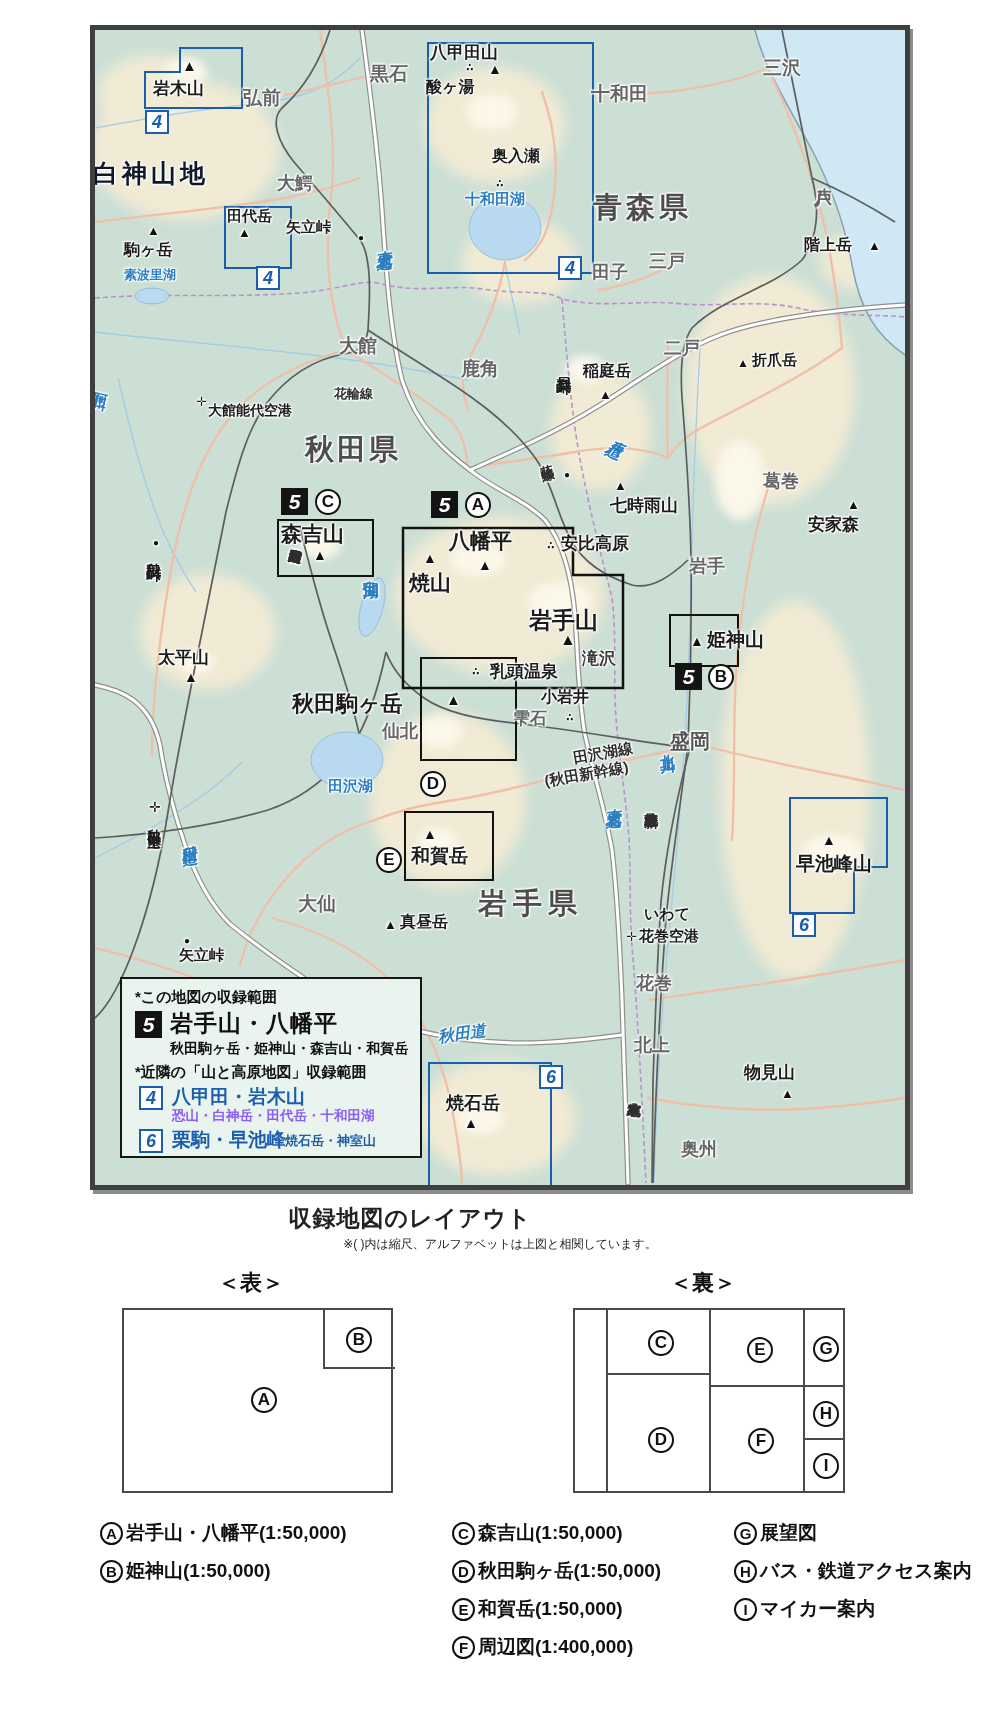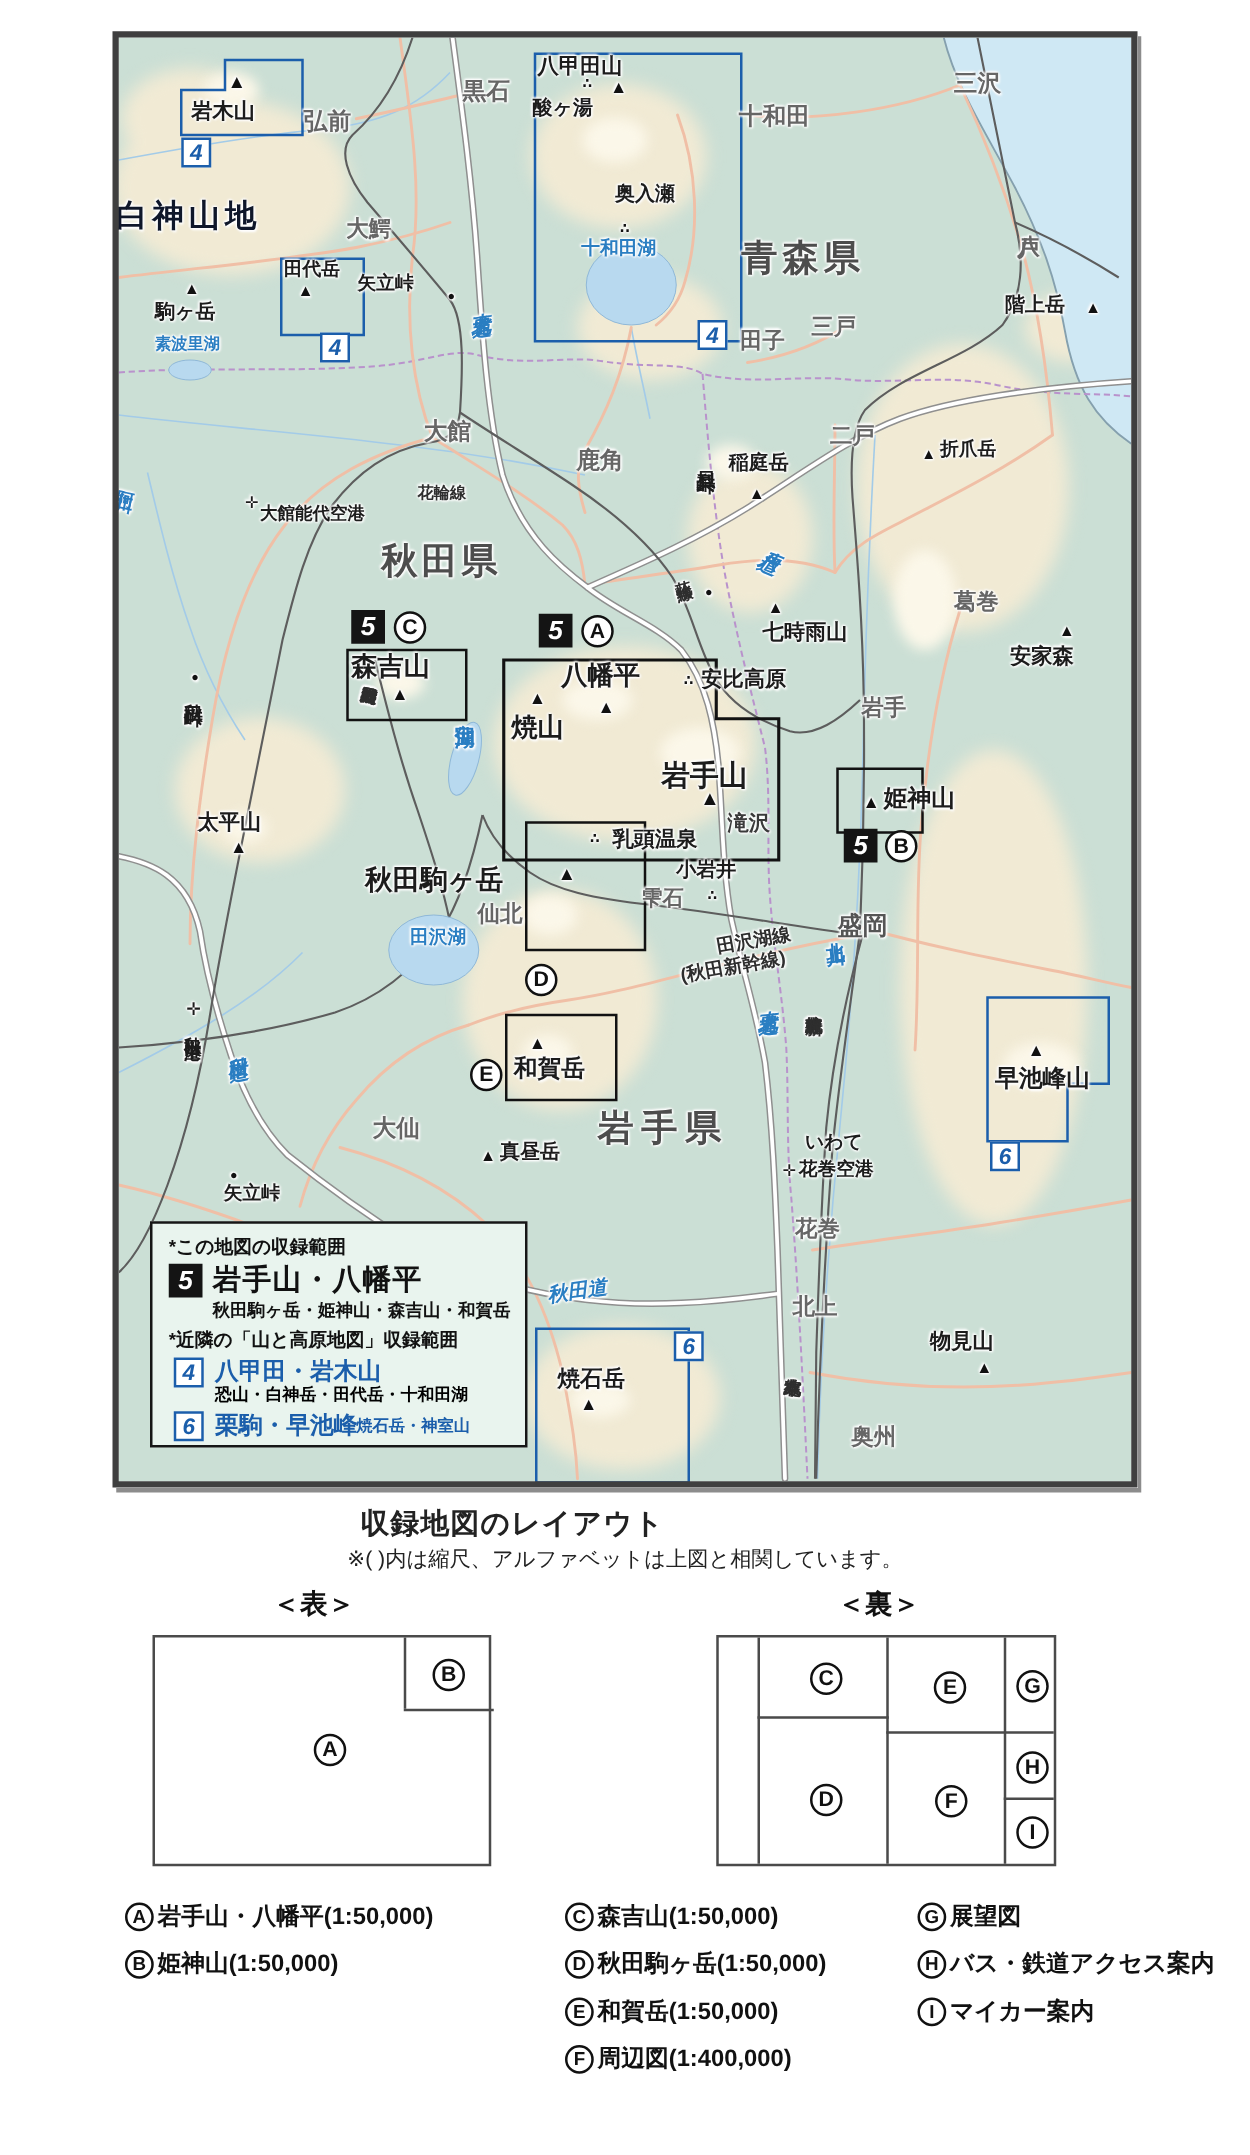--- a/index.html
+++ b/index.html
@@ -36,28 +36,28 @@
   
   .note-panel{position:absolute;left:120px;top:977px;width:302px;height:181px;background:#e9f4ee;
               border:2px solid #161616;z-index:20;box-sizing:border-box;}
   .note-panel .t1{position:absolute;left:13px;top:9px;font-size:15px;font-weight:bold;color:#111;}
   .np-b5{position:absolute;left:13px;top:32px;}
   .np-main{position:absolute;left:48px;top:29px;font-size:23px;font-weight:bold;color:#111;letter-spacing:1px;}
   .np-sub{position:absolute;left:48px;top:61px;font-size:14px;font-weight:bold;color:#111;}
   .np-t2{position:absolute;left:13px;top:84px;font-size:15px;font-weight:bold;color:#111;}
   .np-b4{position:absolute;left:17px;top:107px;}
   .np-adj1{position:absolute;left:50px;top:105px;font-size:19px;font-weight:bold;color:#1b5eab;}
-  .np-adj1s{position:absolute;left:50px;top:128px;font-size:13.5px;font-weight:bold;color:#000000;}
+  .np-adj1s{position:absolute;left:50px;top:128px;font-size:13.5px;font-weight:bold;color:#8b5cf6;}
   .np-b6{position:absolute;left:17px;top:150px;}
   .np-adj2{position:absolute;left:50px;top:148px;font-size:19px;font-weight:bold;color:#1b5eab;}
   .np-adj2s{position:absolute;left:163px;top:153px;font-size:13px;font-weight:bold;color:#1b5eab;}
   
   .sec-title{position:absolute;left:0;width:820px;top:1203px;text-align:center;font-size:23px;
              font-weight:600;color:#222;letter-spacing:1px;}
-  .sec-note{position:absolute;left:0;width:1000px;top:1236px;text-align:center;font-size:17px;color:#222;}
+  .sec-note{position:absolute;left:0;width:1000px;top:1236px;text-align:center;font-size:12px;color:#222;}
   .diag-label{position:absolute;font-size:22px;font-weight:bold;color:#111;}
   .diag{position:absolute;border:2px solid #4a4a4a;background:#fff;box-sizing:border-box;}
   .dl{position:absolute;background:#4a4a4a;}
   .mi-row{position:absolute;display:flex;align-items:center;gap:3px;font-size:19px;font-weight:600;color:#111;}
   .mi-circ{width:23px;height:23px;border:2px solid #111;border-radius:50%;background:#fff;flex:0 0 auto;
            display:flex;align-items:center;justify-content:center;font-size:15px;font-weight:bold;box-sizing:border-box;}
 </style>
 </head>
 <body>
 
@@ -260,21 +260,21 @@
 <span class="lbl dots" style="left:472px;top:666px;font-size:11px;">∴</span>
 <span class="lbl" style="left:490px;top:663px;font-size:17px;">乳頭温泉</span>
 <span class="lbl dots" style="left:547px;top:540px;font-size:11px;">∴</span>
 <span class="lbl" style="left:561px;top:535px;font-size:17px;">安比高原</span>
 <span class="lbl" style="left:541px;top:689px;font-size:16px;">小岩井</span>
 <span class="lbl dots" style="left:566px;top:712px;font-size:11px;">∴</span>
 
 <span class="lbl blue" style="left:465px;top:191px;font-size:15px;">十和田湖</span>
 <span class="lbl blue" style="left:124px;top:268px;font-size:13px;">素波里湖</span>
 <span class="lbl blue vert" style="left:362px;top:566px;font-size:16px;">宝仙湖</span>
-<span class="lbl blue" style="left:328px;top:742px;font-size:15px;">田沢湖</span>
+<span class="lbl blue" style="left:328px;top:778px;font-size:15px;">田沢湖</span>
 <span class="lbl blue vert" style="left:96px;top:382px;font-size:14px;transform:rotate(12deg);">阿仁川</span>
 <span class="lbl blue vert" style="left:658px;top:742px;font-size:15px;transform:rotate(-5deg);">北上川</span>
 
 <span class="lbl" style="left:286px;top:219px;font-size:15px;">矢立峠</span>
 <span class="lbl dots" style="left:358px;top:233px;font-size:10px;">●</span>
 <span class="lbl" style="left:179px;top:947px;font-size:15px;">矢立峠</span>
 <span class="lbl dots" style="left:184px;top:936px;font-size:10px;">●</span>
 <span class="lbl vert" style="left:556px;top:364px;font-size:15px;">貝梨峠</span>
 <span class="lbl dots" style="left:564px;top:470px;font-size:10px;">●</span>
 <span class="lbl dots" style="left:153px;top:538px;font-size:10px;">●</span>

